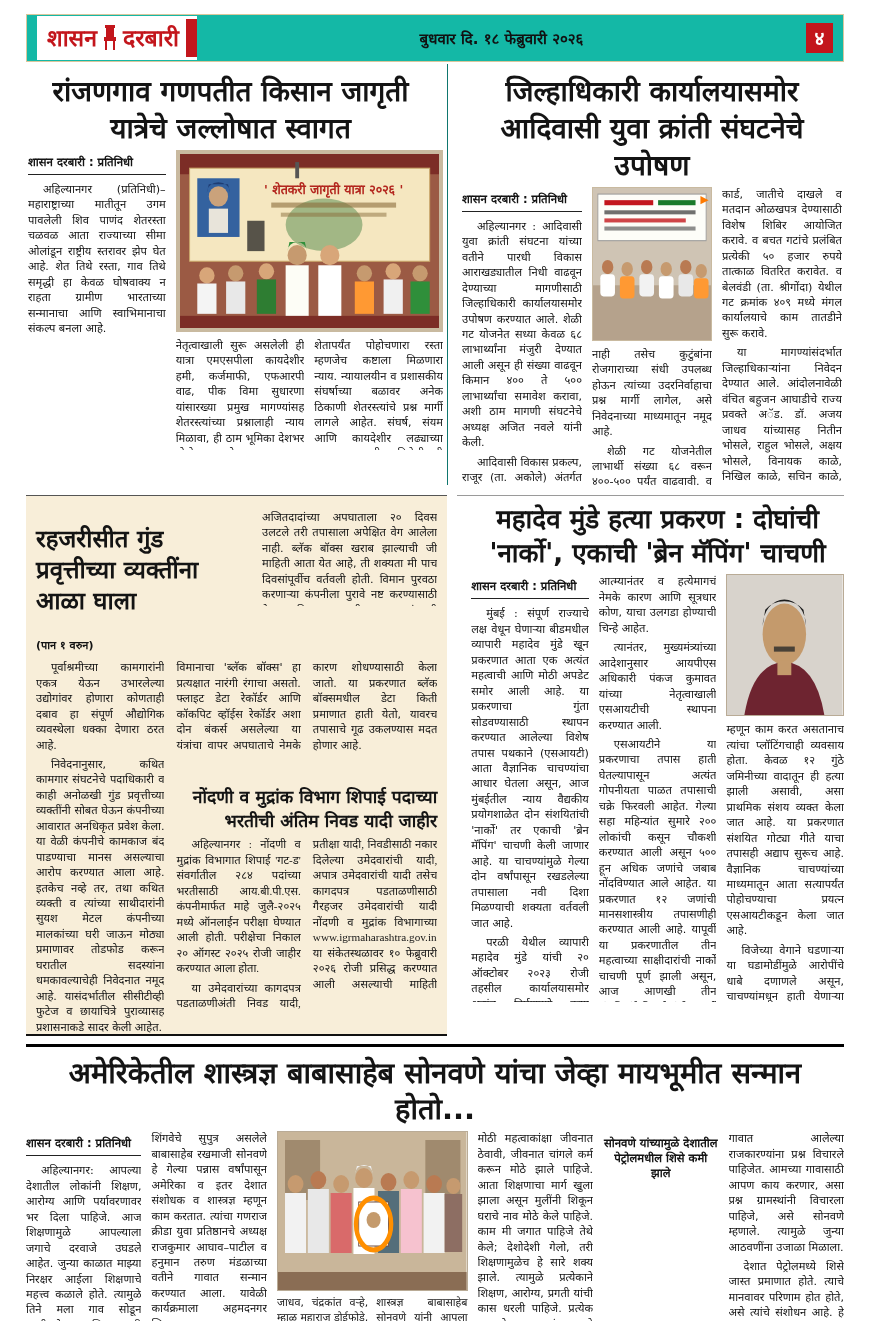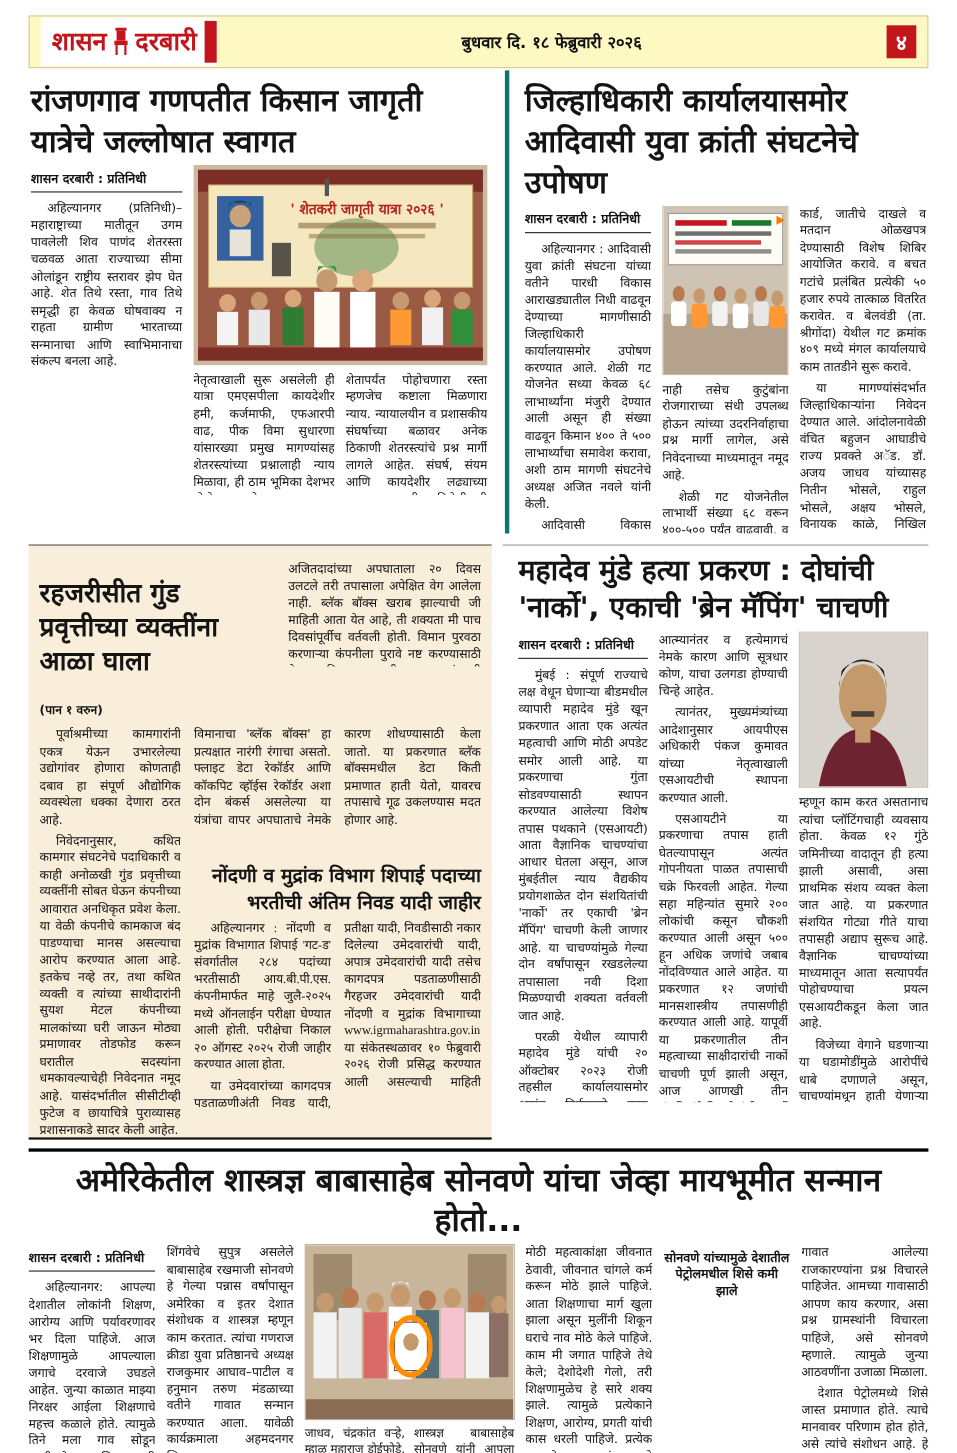--- a/index.html
+++ b/index.html
@@ -1,37 +1,37 @@
 <!DOCTYPE html>
 <html><head>
 <meta charset="utf-8">
 <style>
   html,body{margin:0;padding:0;background:#fff;}
   body{width:870px;height:1321px;font-family:"DejaVu Sans","Liberation Sans",sans-serif;color:#141414;overflow:hidden;}
   .page{padding:6px 26px 8px;}
   
-  .masthead{display:flex;align-items:center;background:#fef9c3;border:1px solid #d9c79c;height:46px;padding:0 10px;margin-top:8px;}
+  .masthead{display:flex;align-items:center;background:#14b8a6;border:1px solid #d9c79c;height:46px;padding:0 10px;margin-top:8px;}
   .logo{background:#fff;display:flex;align-items:center;padding:3px 0 3px 10px;}
   .logo-text{color:#c3161c;font-weight:bold;font-size:23px;line-height:1;}
   .chair{margin:0 5px;}
   .logo-bar{width:11px;height:38px;background:#c3161c;margin-left:7px;}
   .masthead-date{flex:1;text-align:center;font-weight:bold;font-size:15px;color:#111;}
   .page-num{background:#c3161c;color:#fff;width:27px;height:30px;display:flex;align-items:center;justify-content:center;font-size:19px;font-weight:bold;}
   
   p{font-size:11.2px;line-height:1.38;text-align:justify;margin:0 0 4px;text-indent:15px;}
   p.noindent{text-indent:0;}
   .byline{display:block;font-weight:bold;font-size:11.5px;border-bottom:1px solid #222;padding:4px 0 5px;margin-bottom:7px;}
-  .hl-xl{font-size:28px;font-weight:bold;text-align:left;line-height:1.32;margin:10px 0 2px;}
+  .hl-xl{font-size:28px;font-weight:bold;text-align:center;line-height:1.32;margin:10px 0 2px;}
   .hl-l{font-size:24px;font-weight:bold;line-height:1.3;}
   .hl-m{font-size:17.5px;font-weight:bold;text-align:right;line-height:1.35;margin:2px 0 4px;}
   .subhead-sm{font-size:11.5px;font-weight:bold;margin:4px 0;text-align:center;}
   
   .top-row{display:grid;grid-template-columns:1fr 1fr;column-gap:0;margin-top:2px;}
   .top-row>article{padding:0 2px;}
-  .top-row>article+article{border-left:4px solid #0f766e;padding-left:14px;margin-left:24px;}
+  .top-row>article+article{border-left:1px solid #0f766e;padding-left:14px;margin-left:12px;}
   .art-body{display:flex;gap:10px;margin-top:2px;}
   .col{flex:1;overflow:hidden;}
   .k-col1{width:34%;flex:none;height:296px;overflow:hidden;}
   .k-right{width:66%;flex:none;display:flex;flex-direction:column;gap:6px;}
   .k-photo{height:174px;border:4px solid #84cc16; border-color:#c9baa0;}
   .k-cols{display:flex;gap:10px;height:112px;overflow:hidden;}
   .u-col{height:298px;overflow:hidden;}
   .u-mid{display:flex;flex-direction:column;gap:6px;height:298px;overflow:hidden;}
   .u-photo{height:152px;border:1px solid #c9baa0;}
   

